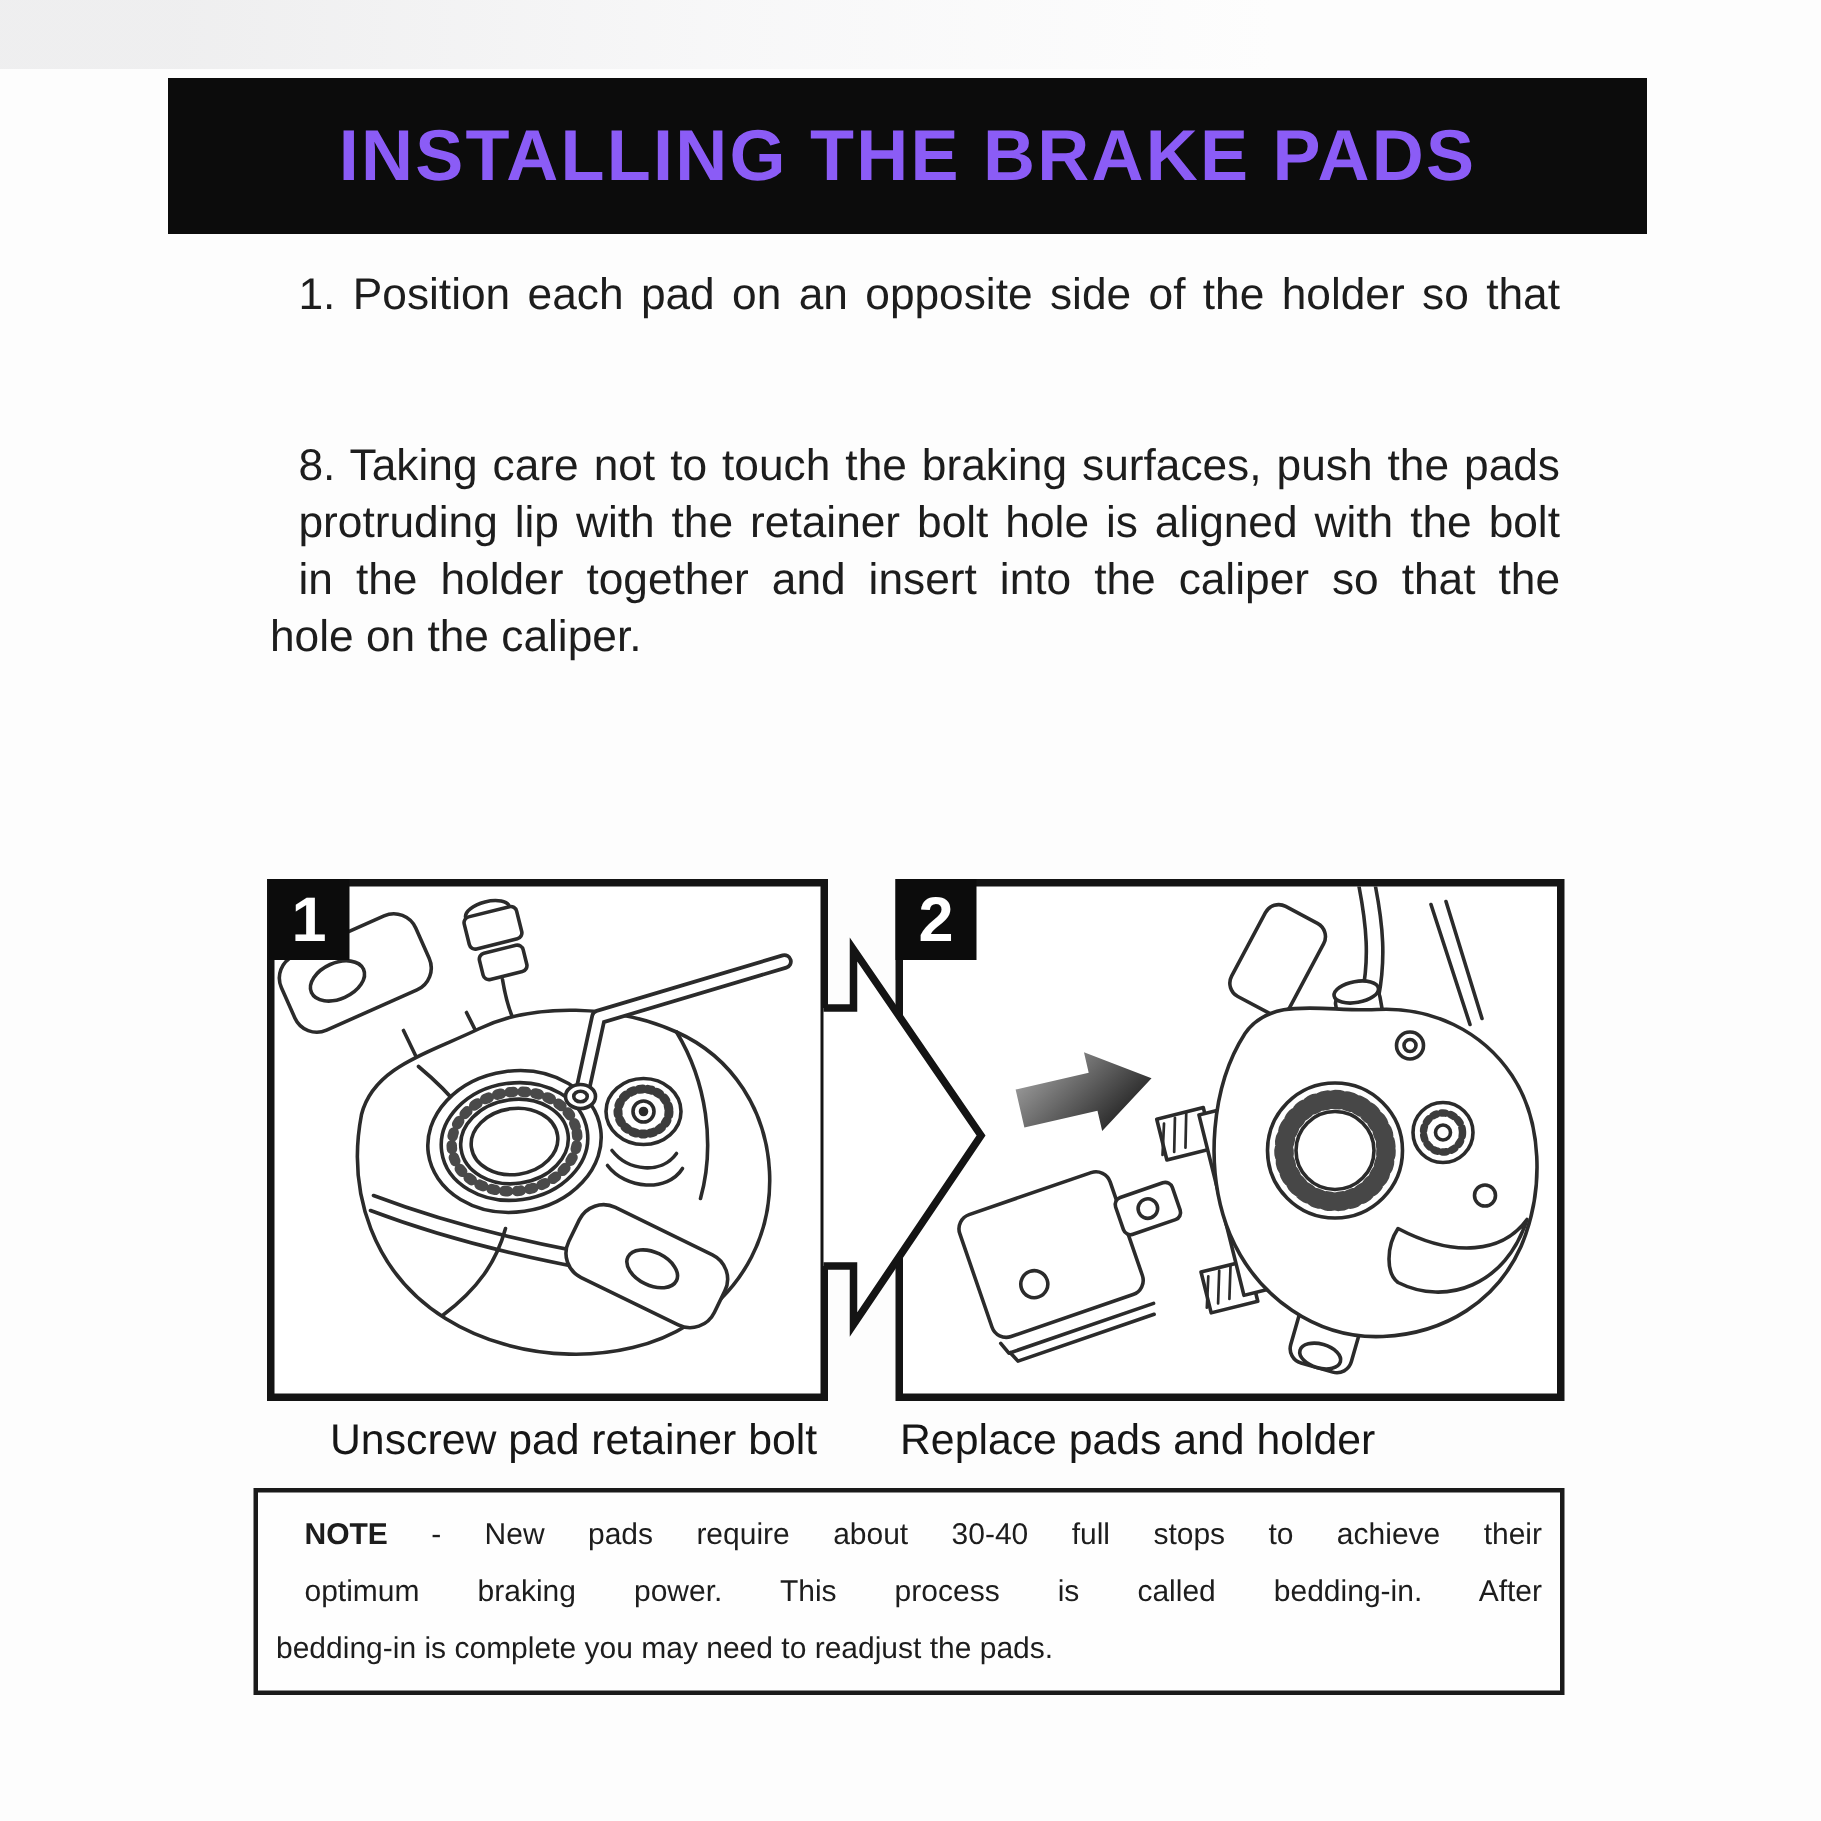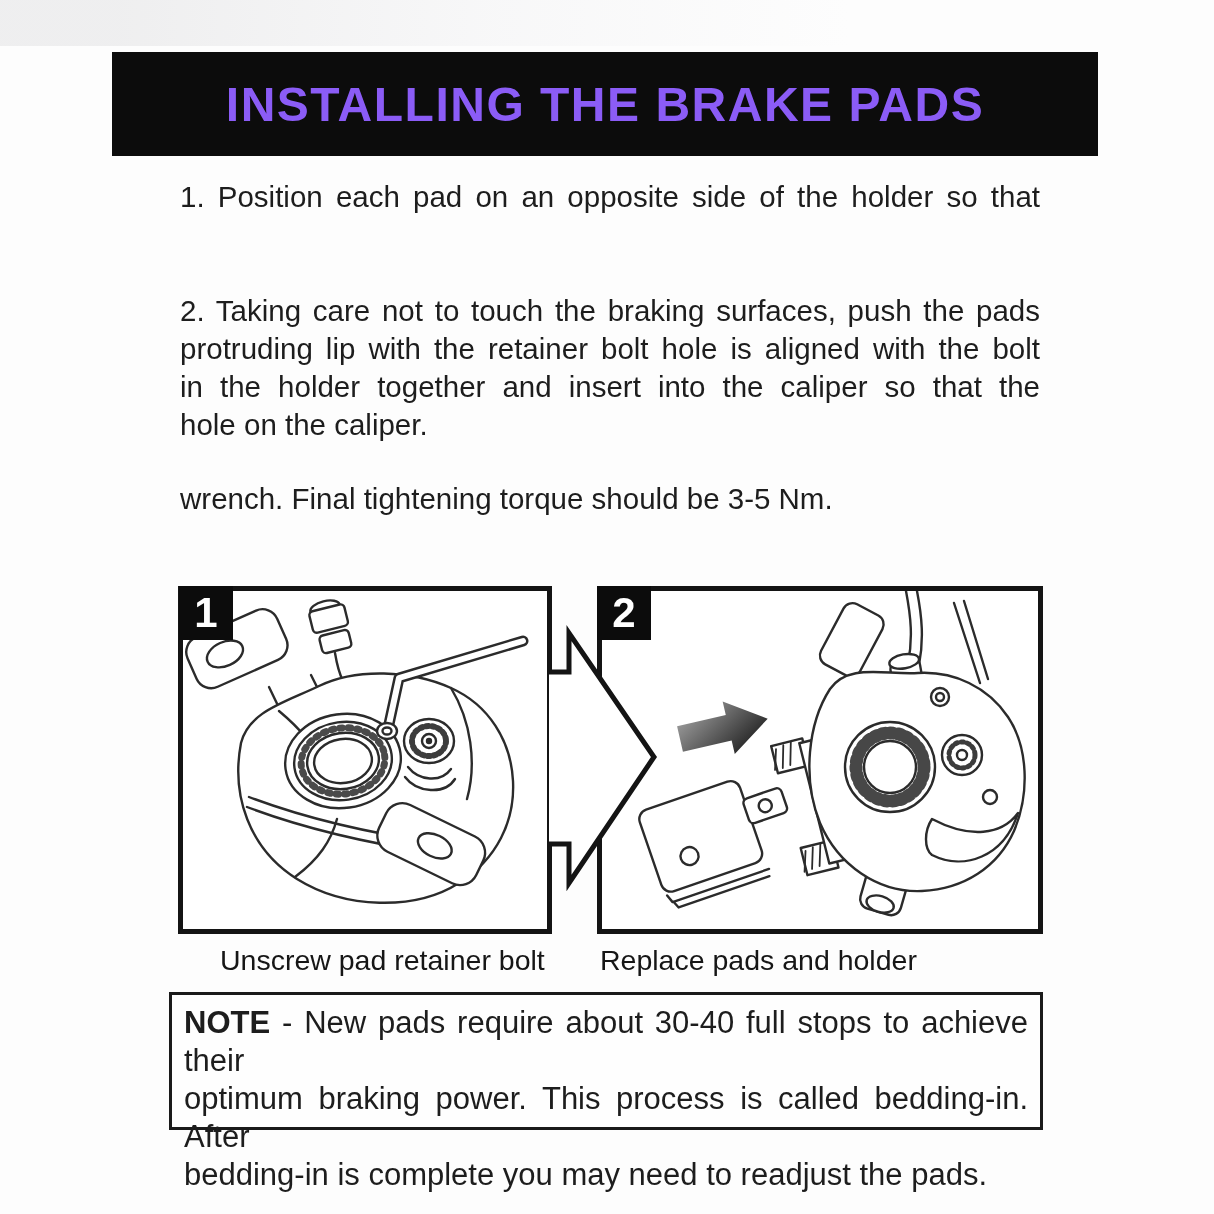--- a/index.html
+++ b/index.html
@@ -17,21 +17,21 @@
   .hdr{
     position:absolute; left:112px; top:52px; width:986px; height:104px;
     background:#0c0c0c; display:flex; align-items:center; justify-content:center;
   }
   .hdr-title{
     color:#8b5cf6; font-weight:700; font-size:48px; letter-spacing:1.5px;
     white-space:nowrap;
   }
   .para{position:absolute; left:180px; width:860px; font-size:29.5px;}
   .ln{line-height:38px;}
-  .jl{text-align:justify; text-align-last:justify;}
+  .jl{text-align:justify; text-align-last:justify;margin-left:19px;}
   .p1{top:178px;} .p2{top:292px;} .p3{top:480px;}
 
   .fb{
     position:absolute; top:586px; height:348px; box-sizing:border-box;
     border:5px solid #141414; background:#ffffff;
   }
   .fb1{left:178px; width:374px;}
   .fb2{left:597px; width:446px;}
   .fig-art{position:absolute; left:0; top:0; width:100%; height:100%; display:block;}
 
@@ -50,48 +50,47 @@
 
   .caption{
     position:absolute; top:941px; font-size:28.5px; color:#161616;
     line-height:38px; white-space:nowrap;
   }
   .cap1{left:180px;margin-left:40px;} .cap2{left:600px;}
 
   .note{
     position:absolute; left:169px; top:992px; width:874px; height:138px;
     box-sizing:border-box; border:3px solid #1a1a1a; background:#fefefe;
-    padding:9px 12px 0 12px; font-size:31px;
+    padding:9px 12px 0 12px; font-size:20px;
   }
   .bold{font-weight:700;}
 </style>
 </head>
 <body>
 
 <div class="page">
 
   <div class="top-shade"></div>
 
   <div class="hdr">
     <div class="hdr-title">INSTALLING THE BRAKE PADS</div>
   </div>
 
   <div class="para p1">
     <div class="ln jl">1. Position each pad on an opposite side of the holder so that</div>
   </div>
 
   <div class="para p2">
-    <div class="ln jl">2. Taking care not to touch the braking surfaces, push the pads</div>
+    <div class="ln jl">8. Taking care not to touch the braking surfaces, push the pads</div>
     <div class="ln jl">protruding lip with the retainer bolt hole is aligned with the bolt</div>
     <div class="ln jl">in the holder together and insert into the caliper so that the</div>
     <div class="ln">hole on the caliper.</div>
   </div>
 
   <div class="para p3">
-    <div class="ln">wrench. Final tightening torque should be 3-5 Nm.</div>
   </div>
 
   <div class="fb fb1">
     <svg class="fig-art" viewBox="0 0 364 338" aria-hidden="true">
       <g stroke="#2b2b2b" stroke-width="2.4" fill="none" stroke-linejoin="round" stroke-linecap="round">
         <g transform="rotate(-24 56 60)">
           <rect x="6" y="30" width="98" height="54" rx="16" fill="#fff"></rect>
           <ellipse cx="42" cy="57" rx="19" ry="12" fill="#fff"></ellipse>
         </g>
         <path d="M86 96 L112 150 M128 84 L150 128"></path>

